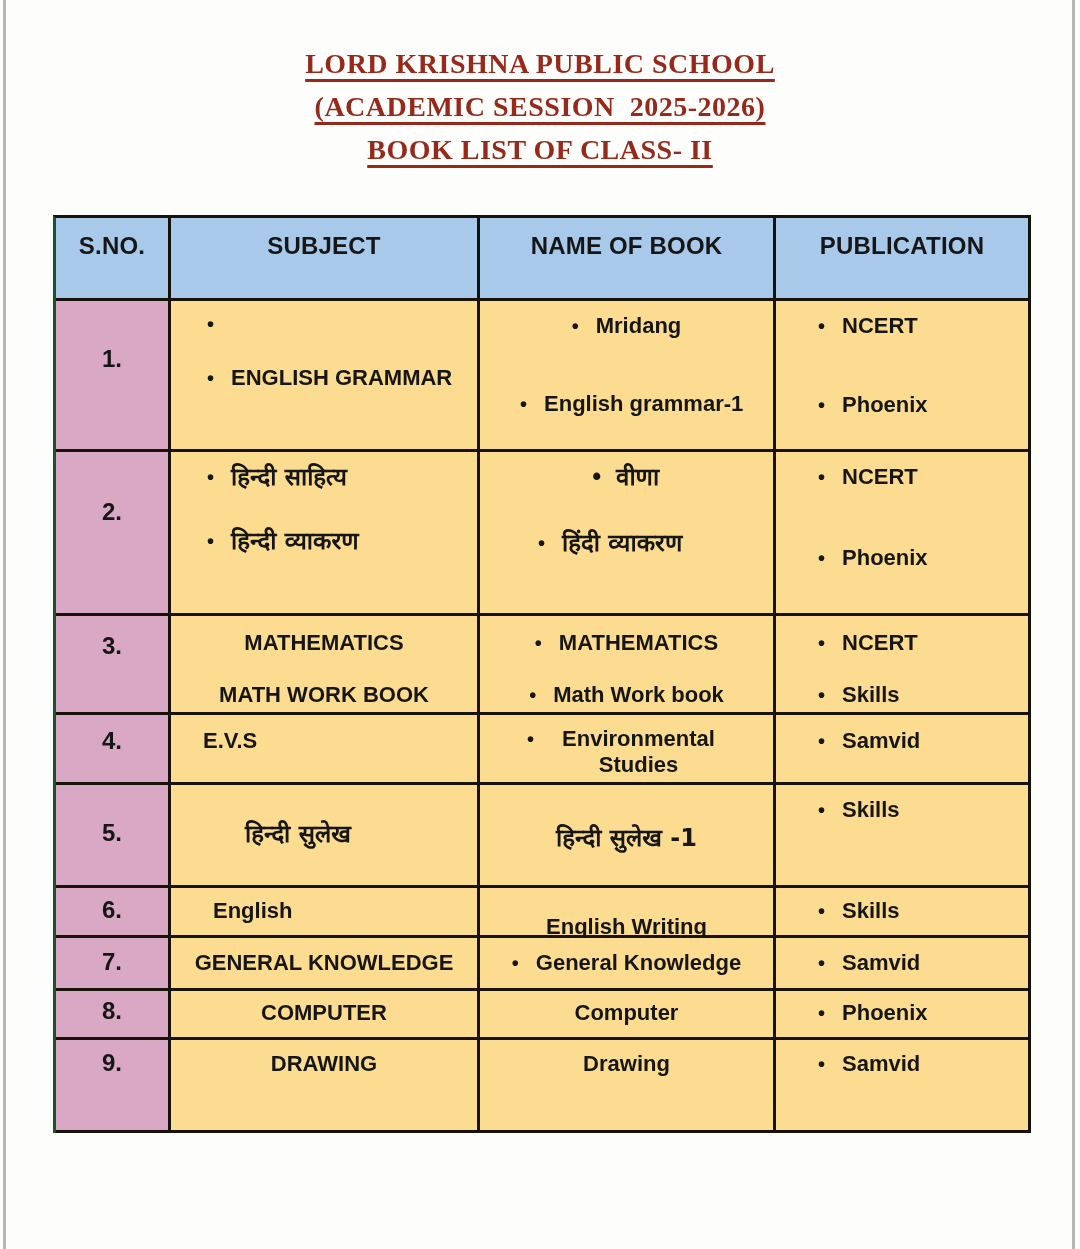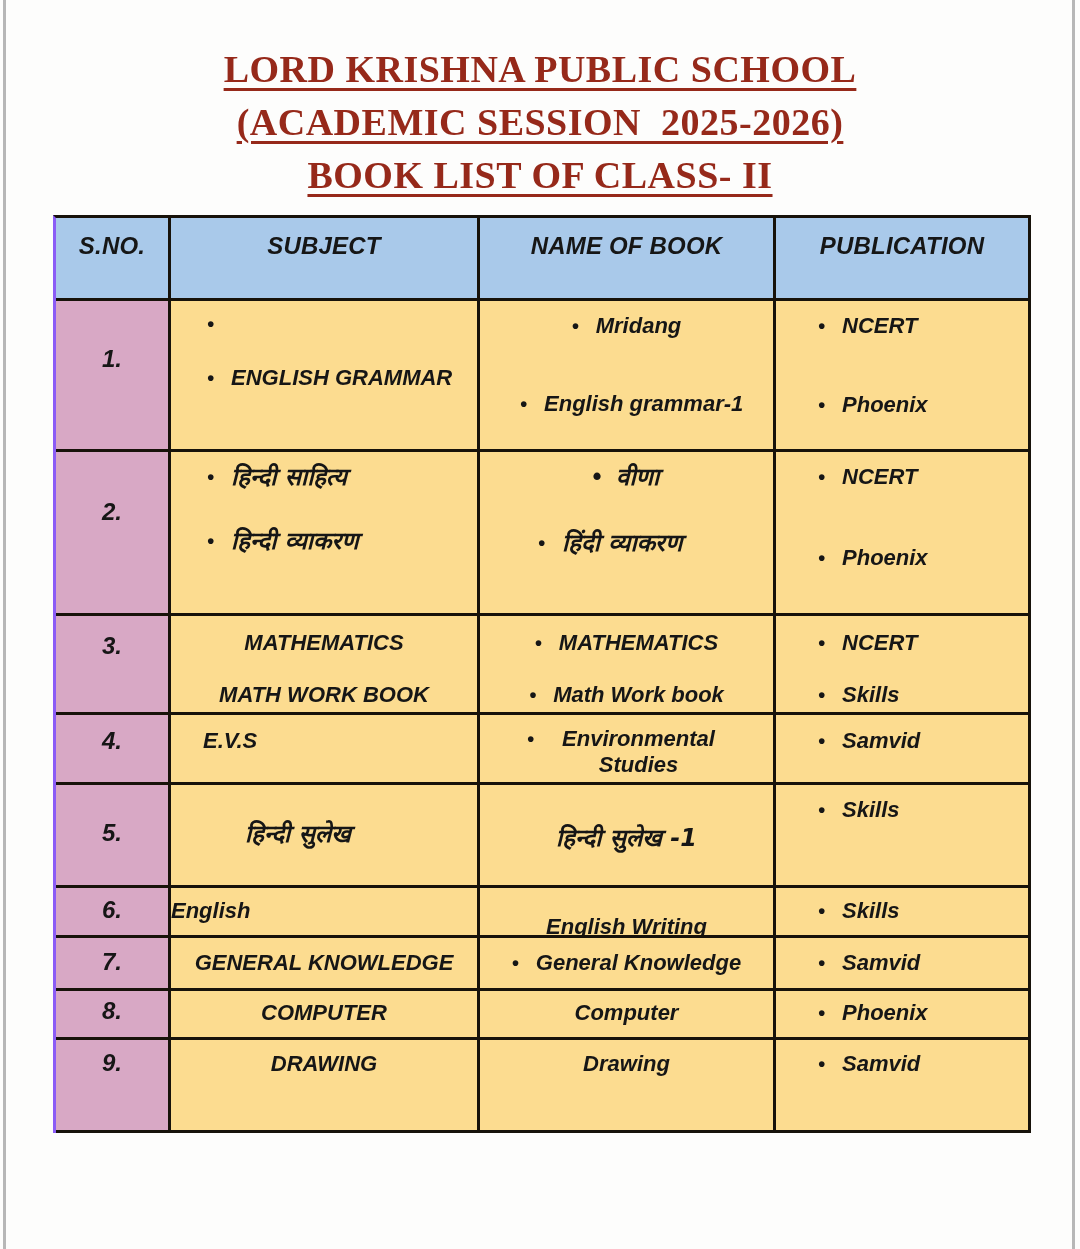--- a/index.html
+++ b/index.html
@@ -10,39 +10,38 @@
     overflow:hidden;
   }
   .page-edge{position:absolute;top:0;bottom:0;width:3px;background:#b7b7b7;}
   .page-edge.left{left:3px;}
   .page-edge.right{right:5px;}
 
   
   .title-block{position:absolute;top:50px;left:0;width:1080px;text-align:center;}
   .title-line{
     font-family:"Liberation Serif","DejaVu Serif",serif;
-    font-weight:700;font-size:38px;line-height:1.0;
+    font-weight:700;font-size:28px;line-height:1.0;
     color:#96291a;
     text-decoration:underline;
     text-decoration-thickness:2.5px;
     text-underline-offset:6px;
     margin:0 0 15px 0;
     letter-spacing:0.5px;
     white-space:pre-wrap;
   }
 
   
   .booktable{
     position:absolute;left:53px;top:215px;
     display:grid;
     grid-template-columns:115px 309px 296px 255px;
     grid-template-rows:83px 151px 164px 99px 70px 103px 50px 53px 49px 93px;
     border-top:3px solid #17120a;
-    border-left:3px solid #8b5cf6;
-    font-style:italic;
+    border-left:3px solid #14532d;
   }
   .cell{
     box-sizing:border-box;
     border-right:3px solid #17120a;
     border-bottom:3px solid #17120a;
     overflow:hidden;
     color:#161616;
   }
   .head{
     background:#a9c9ea;
@@ -230,21 +229,21 @@
   <div class="cell body" style="padding-left:42px">
     <div class="item" style="margin-top:12px">
         <span class="bullet">•</span>
         <span class="txt">Skills</span>
       </div>
   </div>
 
   <div class="cell sno" style="padding-top:8px">
       <span>6.</span>
     </div>
-  <div class="cell body" style="">
+  <div class="cell body" style="padding-left:42px">
     <div class="item" style="margin-top:10px">
         <span class="txt">English</span>
       </div>
   </div>
   <div class="cell body">
     <div class="item center" style="margin-top:26px">
         <span class="txt">English Writing</span>
       </div>
   </div>
   <div class="cell body" style="padding-left:42px">

